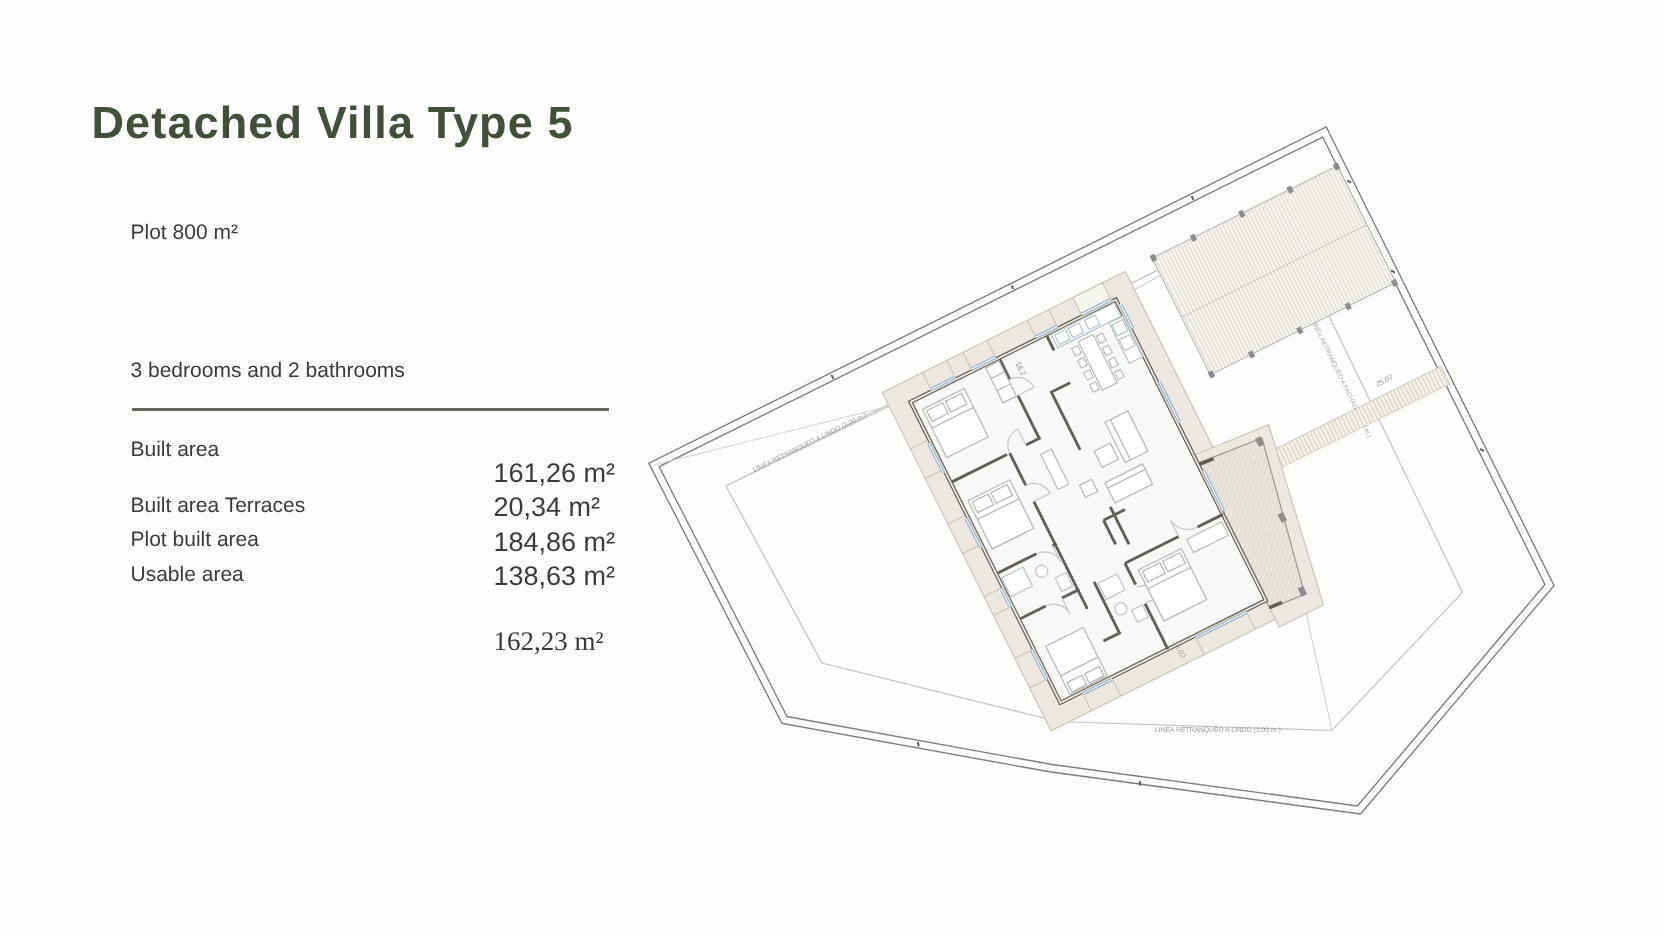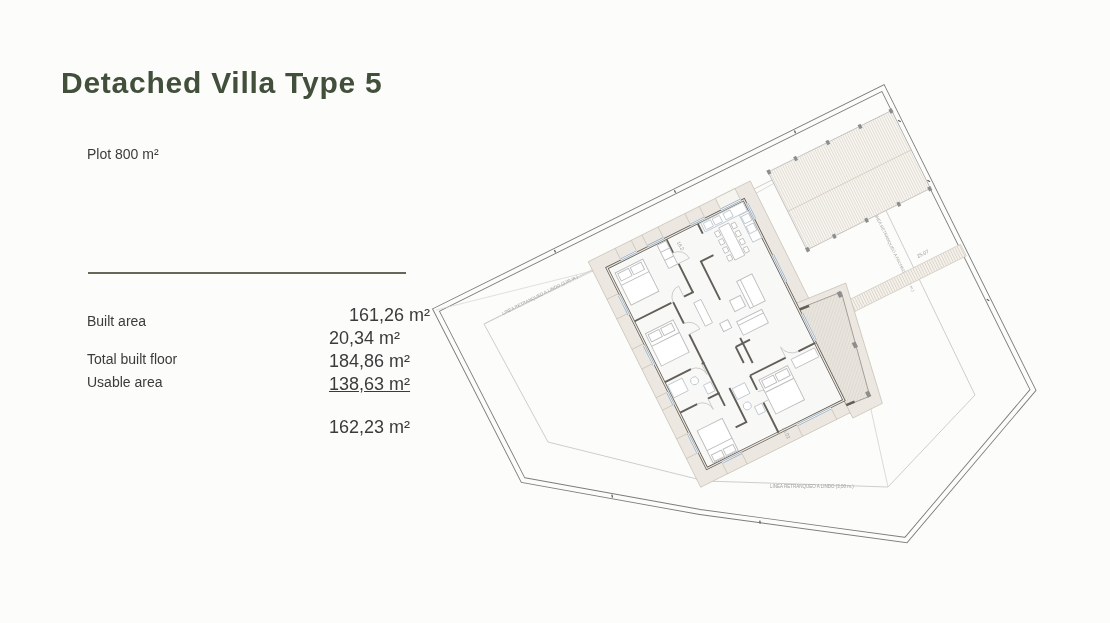--- a/index.html
+++ b/index.html
@@ -15,35 +15,37 @@
 </head>
 <body>
 
 <div class="panel">
 
   <h1>Detached Villa Type 5</h1>
 
   <div class="line" style="top:146px;">Plot 800 m²</div>
 
 
+  <div class="line" style="top:238px;">3 bedrooms and 2 bathrooms</div>
 
   <div class="divider"></div>
 
-  <div class="line" style="top:313px;">Built area</div>
-    <div class="val" style="top:305px;margin-left:20px;">161,26 m²</div>
-
+  <div class="line" style="top:291px;">Built area</div>
+    <div class="val" style="top:305px;">161,26 m²</div>
+
+  <div class="line" style="top:328px;">Built area Terraces</div>
     <div class="val" style="top:328px;">20,34 m²</div>
 
-  <div class="line" style="top:351px;">Total built floor</div>
+  <div class="line" style="top:351px;">Plot built area</div>
     <div class="val" style="top:351px;text-align:center;">184,86 m²</div>
 
   <div class="line" style="top:374px;">Usable area</div>
-    <div class="val" style="top:374px;text-decoration:underline;">138,63 m²</div>
-
-    <div class="val" style="top:417px;">162,23 m²</div>
+    <div class="val" style="top:374px;">138,63 m²</div>
+
+    <div class="val" style="top:417px;font-family:Liberation Serif, serif;">162,23 m²</div>
 </div>
 
 <svg width="1110" height="623" viewBox="0 0 1110 623" style="position:absolute;left:0;top:0;" stroke-linecap="butt" stroke-linejoin="miter">
 
   <g fill="none">
     <polygon points="883,88 1033,390 906,540 700,512 523,480 436,310" stroke="#7d7d7d" stroke-width="6"></polygon>
     <polygon points="883,88 1033,390 906,540 700,512 523,480 436,310" stroke="#fcfcfb" stroke-width="4.2"></polygon>
   </g>
 
   <g stroke="#5f5f5f" stroke-width="1.3">

